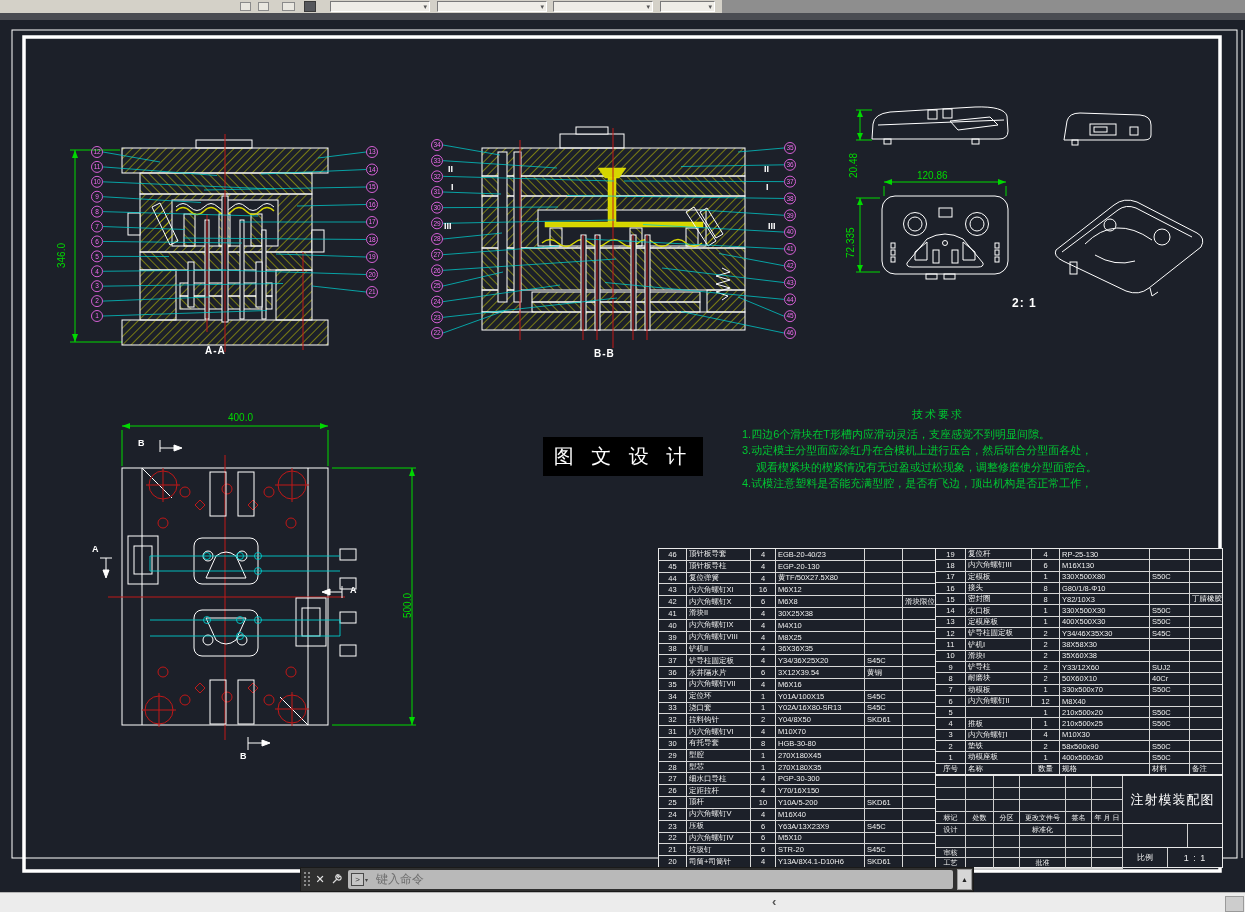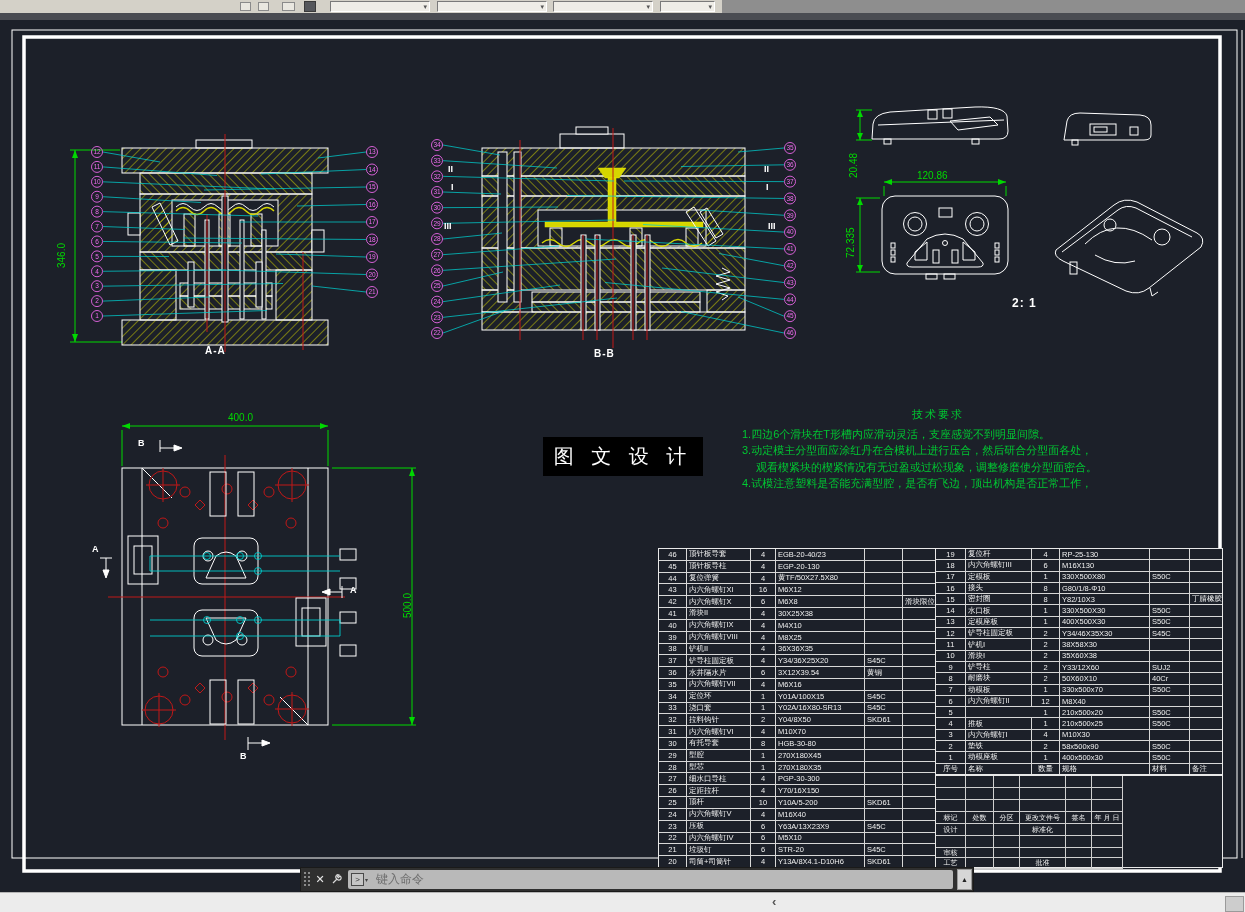--- a/index.html
+++ b/index.html
@@ -960,20 +960,31 @@
         <div class="tbc"></div>
         <div class="tbc"></div>
         <div class="tbc"></div>
         <div class="tbc">工艺</div>
         <div class="tbc"></div>
         <div class="tbc"></div>
         <div class="tbc">批准</div>
         <div class="tbc"></div>
         <div class="tbc"></div>
       </div>
+    <div id="tb-right">
+      <div id="tb-title">注射模装配图</div>
+      <div id="tb-mid">
+          <div class="m1"></div>
+          <div></div>
+        </div>
+      <div id="tb-bottom">
+        <div id="tb-scale-label">比例</div>
+        <div id="tb-scale-value">1 : 1</div>
+      </div>
+    </div>
   </div>
 
   <div id="cmdbar" class="abs">
     <div id="cmd-grip"></div>
     <div id="cmd-close">✕</div>
     <div id="cmd-wrench">
       <svg width="11" height="11" viewBox="0 0 11 11">
           <path d="M2,9 L6,5 M6,5 a2.2,2.2 0 1 0 3,-3 l-1.6,1.6 l-1,-1 L8,1 a2.2,2.2 0 0 0 -2,4 Z" stroke="#d8d8d8" stroke-width="1.2" fill="none"></path>
         </svg>
     </div>

